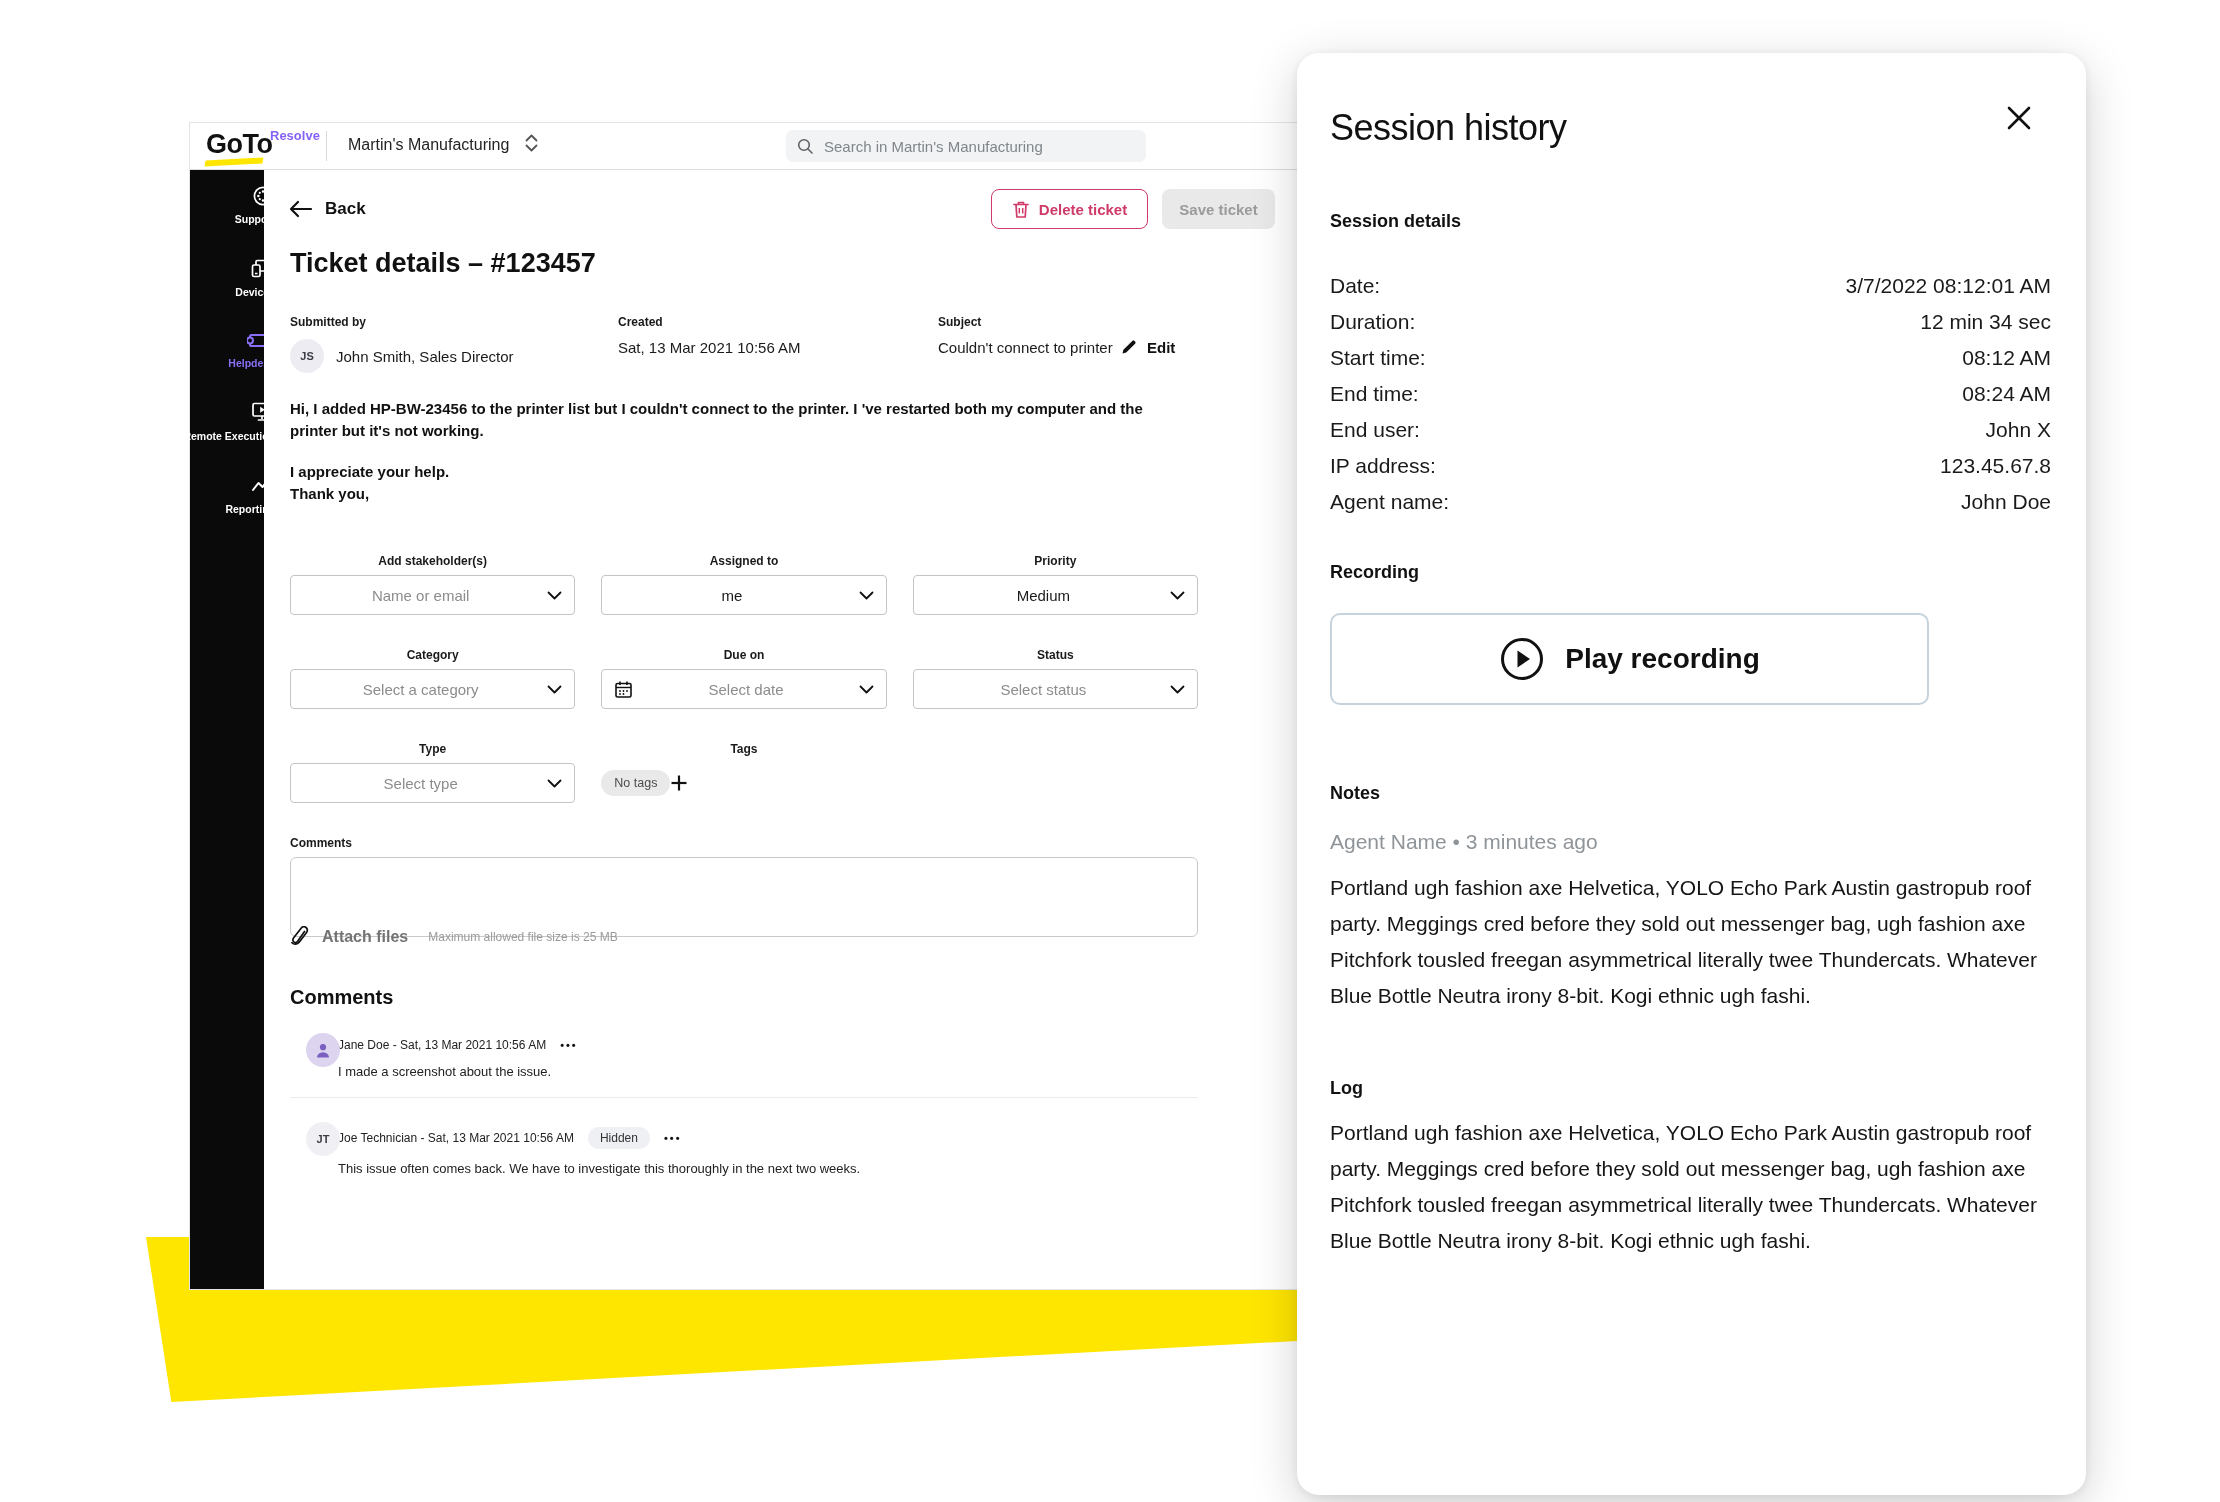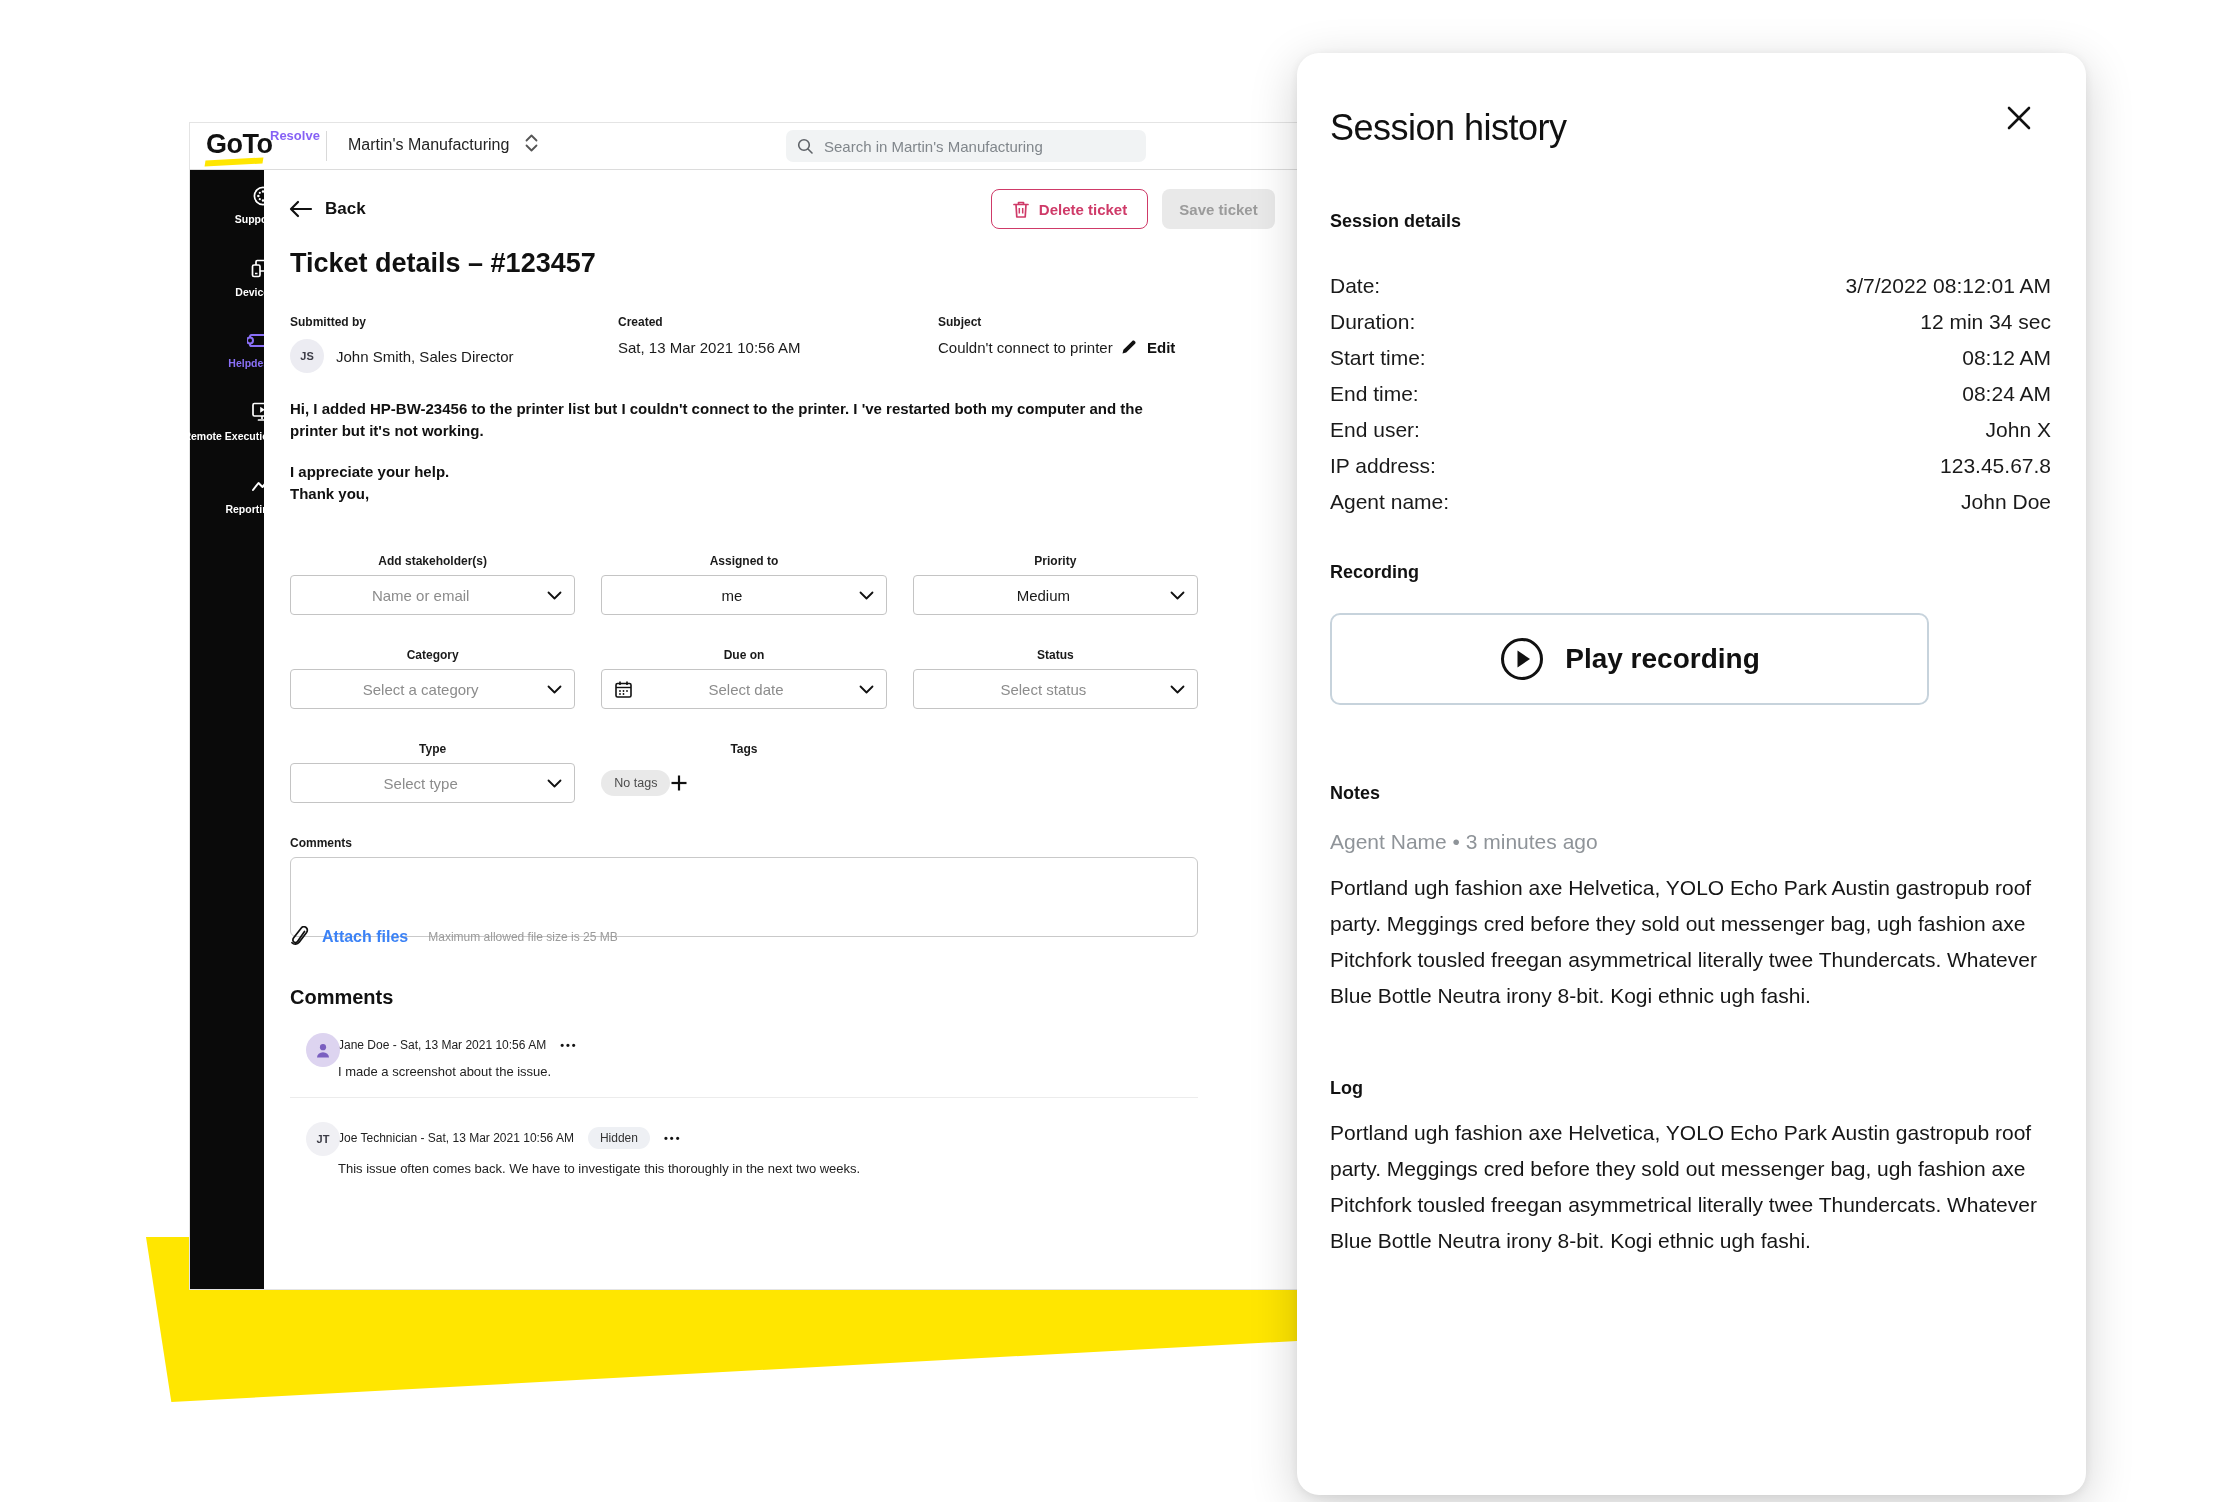--- a/index.html
+++ b/index.html
@@ -66,21 +66,21 @@
   .select{height:40px;border:1px solid #c4c4c4;border-radius:4px;background:#fff;display:flex;align-items:center;
           padding:0 12px;box-sizing:border-box;gap:9px;cursor:pointer;}
   .select .sval{font-size:15px;color:#1a1a1a;flex:1;}
   .select .sval.placeholder{color:#8c8c8c;}
   .tagrow{display:flex;align-items:center;height:40px;}
   .tag-pill{background:#e9e9e9;border-radius:14px;padding:6px 13px;font-size:12.5px;color:#4c4c4c;}
   .comments-field{margin-bottom:0;}
   .textarea{width:908px;height:80px;border:1px solid #c9c9c9;border-radius:6px;box-sizing:border-box;resize:none;
           font-family:"Liberation Sans", sans-serif;font-size:14px;padding:8px 10px;outline:none;}
   .attach-row{position:absolute;left:26px;top:756px;display:flex;align-items:center;gap:12px;}
-  .attach-label{font-size:16px;font-weight:800;color:#3b82f6;cursor:pointer;}
+  .attach-label{font-size:16px;font-weight:800;color:#737373;cursor:pointer;}
   .attach-hint{font-size:12px;color:#9a9a9a;margin-left:8px;}
 
   .comments{position:absolute;left:26px;top:816px;width:908px;}
   .comments-title{font-size:20px;font-weight:800;color:#111;}
   .comment{position:relative;padding-left:48px;margin-top:24px;}
   .comment .avatar{position:absolute;left:16px;top:0;}
   .cmeta{display:flex;align-items:center;gap:14px;padding-top:5px;}
   .cmeta .cname{font-size:12px;color:#222;}
   .cdots{font-size:11px;letter-spacing:2px;color:#111;cursor:pointer;font-weight:700;}
   .cbadge{background:#eef0f4;border-radius:12px;padding:4px 12px;font-size:12px;color:#333;}

